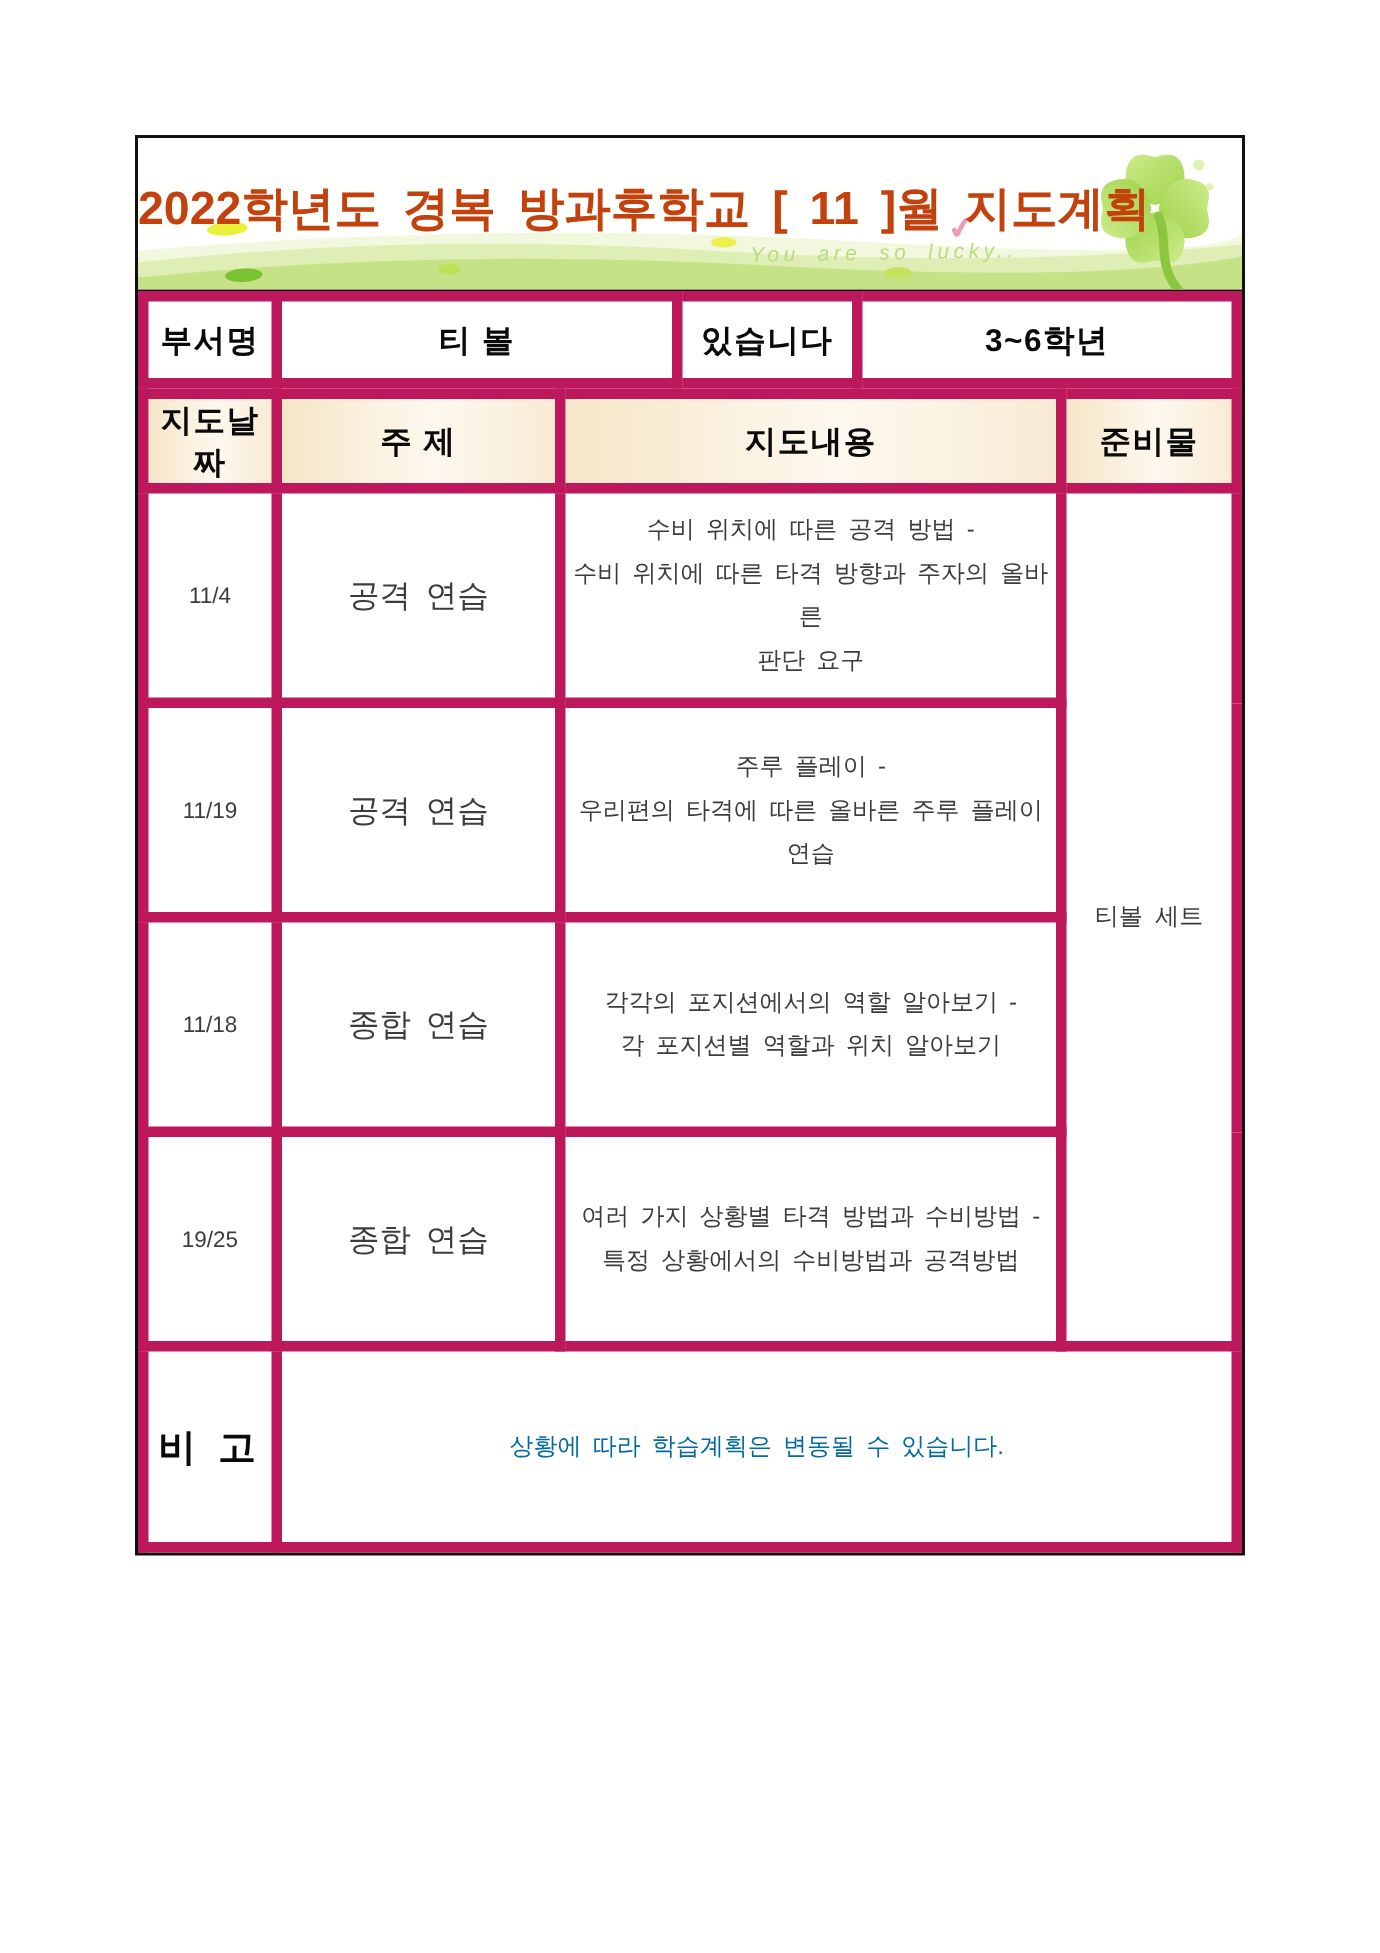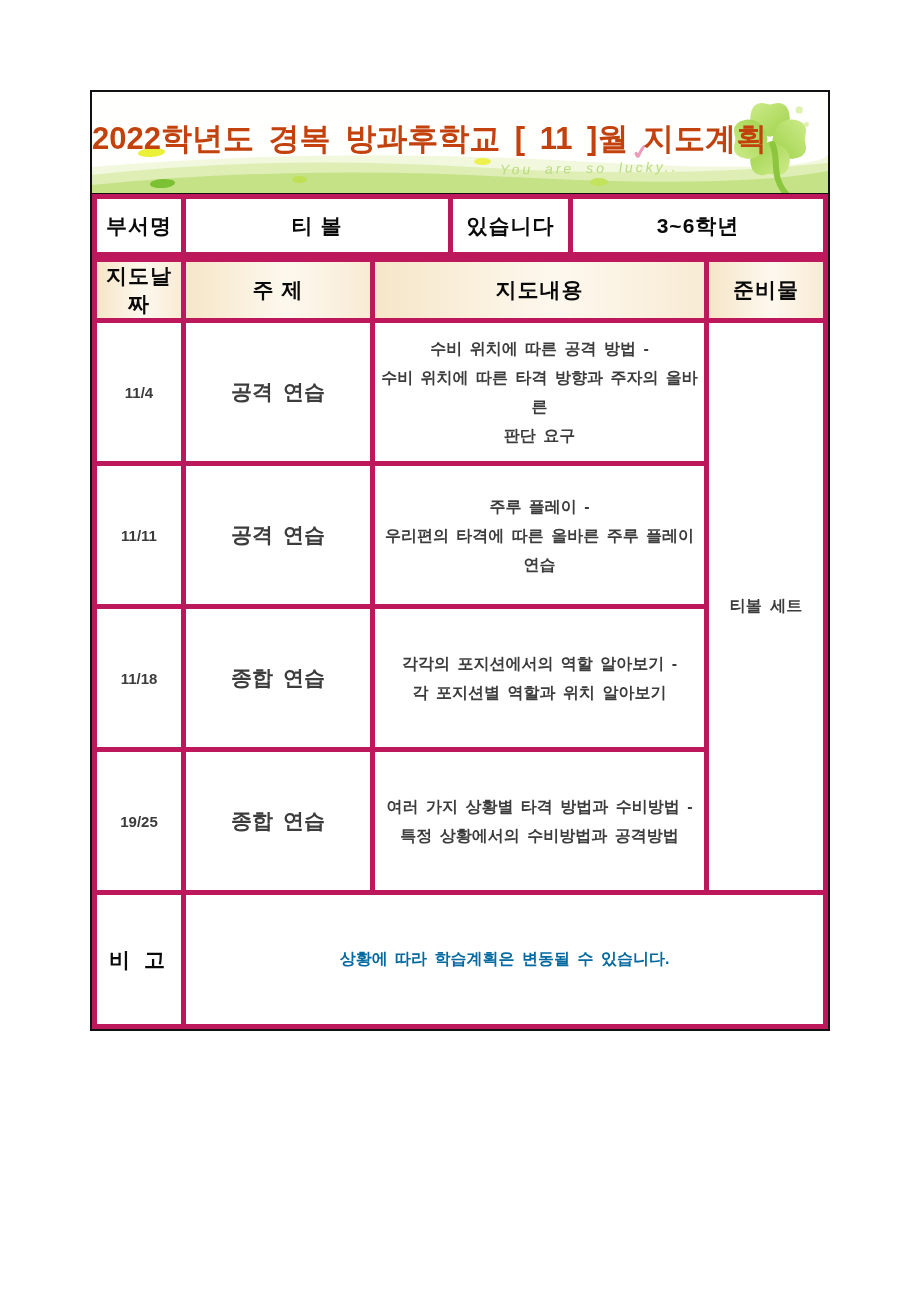--- a/index.html
+++ b/index.html
@@ -42,34 +42,34 @@
     position:absolute;left:408px;top:68px;z-index:2;
     font-style:italic;font-size:14px;letter-spacing:3px;word-spacing:5px;
     color:#b9dc80;transform:rotate(-1deg);
   }
   .pink-check{
     position:absolute;left:540px;top:48px;z-index:2;
     color:#ec9cbb;font-size:21px;font-weight:bold;transform:rotate(-10deg);
   }
   
   table{border-collapse:collapse;width:100%;table-layout:fixed;}
-  td{border:5px solid #be185d;box-sizing:border-box;padding:0 4px;vertical-align:middle;text-align:center;overflow:hidden;}
+  td{border:7px solid #be185d;box-sizing:border-box;padding:0 4px;vertical-align:middle;text-align:center;overflow:hidden;}
   .info-table td{height:58px;font-size:21px;font-weight:bold;color:#0a0a0a;letter-spacing:1px;}
-  .sched-table td{color:#3c3c3c;font-weight:bold;}
+  .sched-table td{color:#3c3c3c;}
   .sched-table td.hdr{
     height:56px;font-size:21px;font-weight:bold;color:#0a0a0a;letter-spacing:1px;
     background:linear-gradient(to right,#f6e6c8 0%,#fdf8ee 55%,#f8ebd4 100%);
   }
   .sched-table td.date{height:143px;font-size:15px;}
   .sched-table td.topic{font-size:21px;word-spacing:4px;}
   .sched-table td.content{
     font-size:16px;line-height:29px;word-spacing:3px;white-space:pre-line;
   }
   .sched-table td.materials{font-size:16px;word-spacing:4px;margin-left:36px;}
-  .sched-table td.remarks-label{height:134px;font-size:21px;font-weight:bold;color:#0a0a0a;letter-spacing:4px;}
+  .sched-table td.remarks-label{height:134px;font-size:25px;font-weight:bold;color:#0a0a0a;letter-spacing:4px;}
   .sched-table td.remarks-text{font-size:16px;word-spacing:3px;color:#0369a1;}
 </style>
 </head>
 <body>
 
 <div class="page">
   <div class="doc">
 
     <div class="banner">
       <svg class="waves" viewBox="0 0 736 52" preserveAspectRatio="none">
@@ -148,21 +148,21 @@
       </tr>
       <tr>
         <td class="date">11/4</td>
         <td class="topic">공격 연습</td>
         <td class="content">수비 위치에 따른 공격 방법 -
 수비 위치에 따른 타격 방향과 주자의 올바른
 판단 요구</td>
         <td class="materials" rowspan="4">티볼 세트</td>
       </tr>
       <tr>
-        <td class="date">11/11</td>
+        <td class="date">11/19</td>
         <td class="topic">공격 연습</td>
         <td class="content">주루 플레이 -
 우리편의 타격에 따른 올바른 주루 플레이
 연습</td>
       </tr>
       <tr>
         <td class="date">11/18</td>
         <td class="topic">종합 연습</td>
         <td class="content">각각의 포지션에서의 역할 알아보기 -
 각 포지션별 역할과 위치 알아보기</td>

